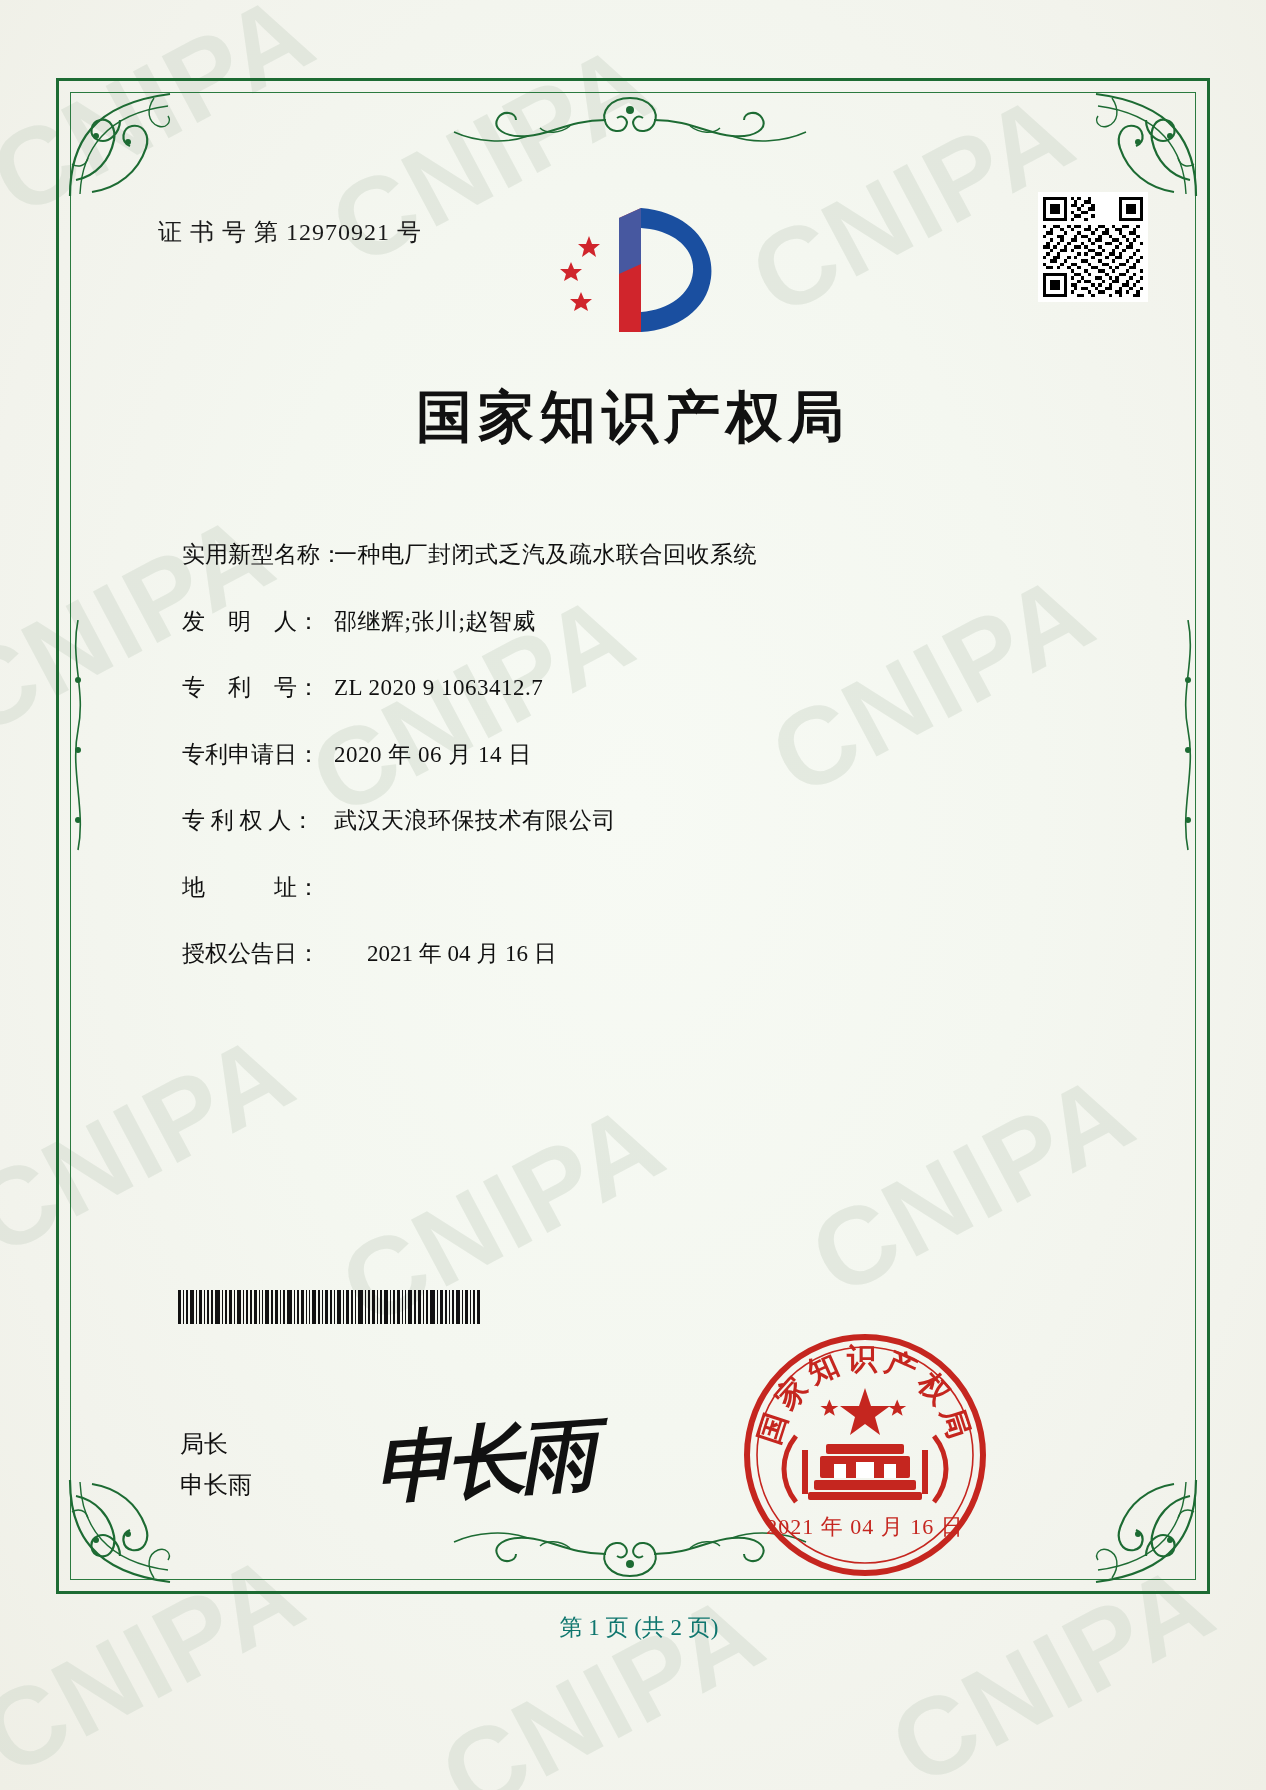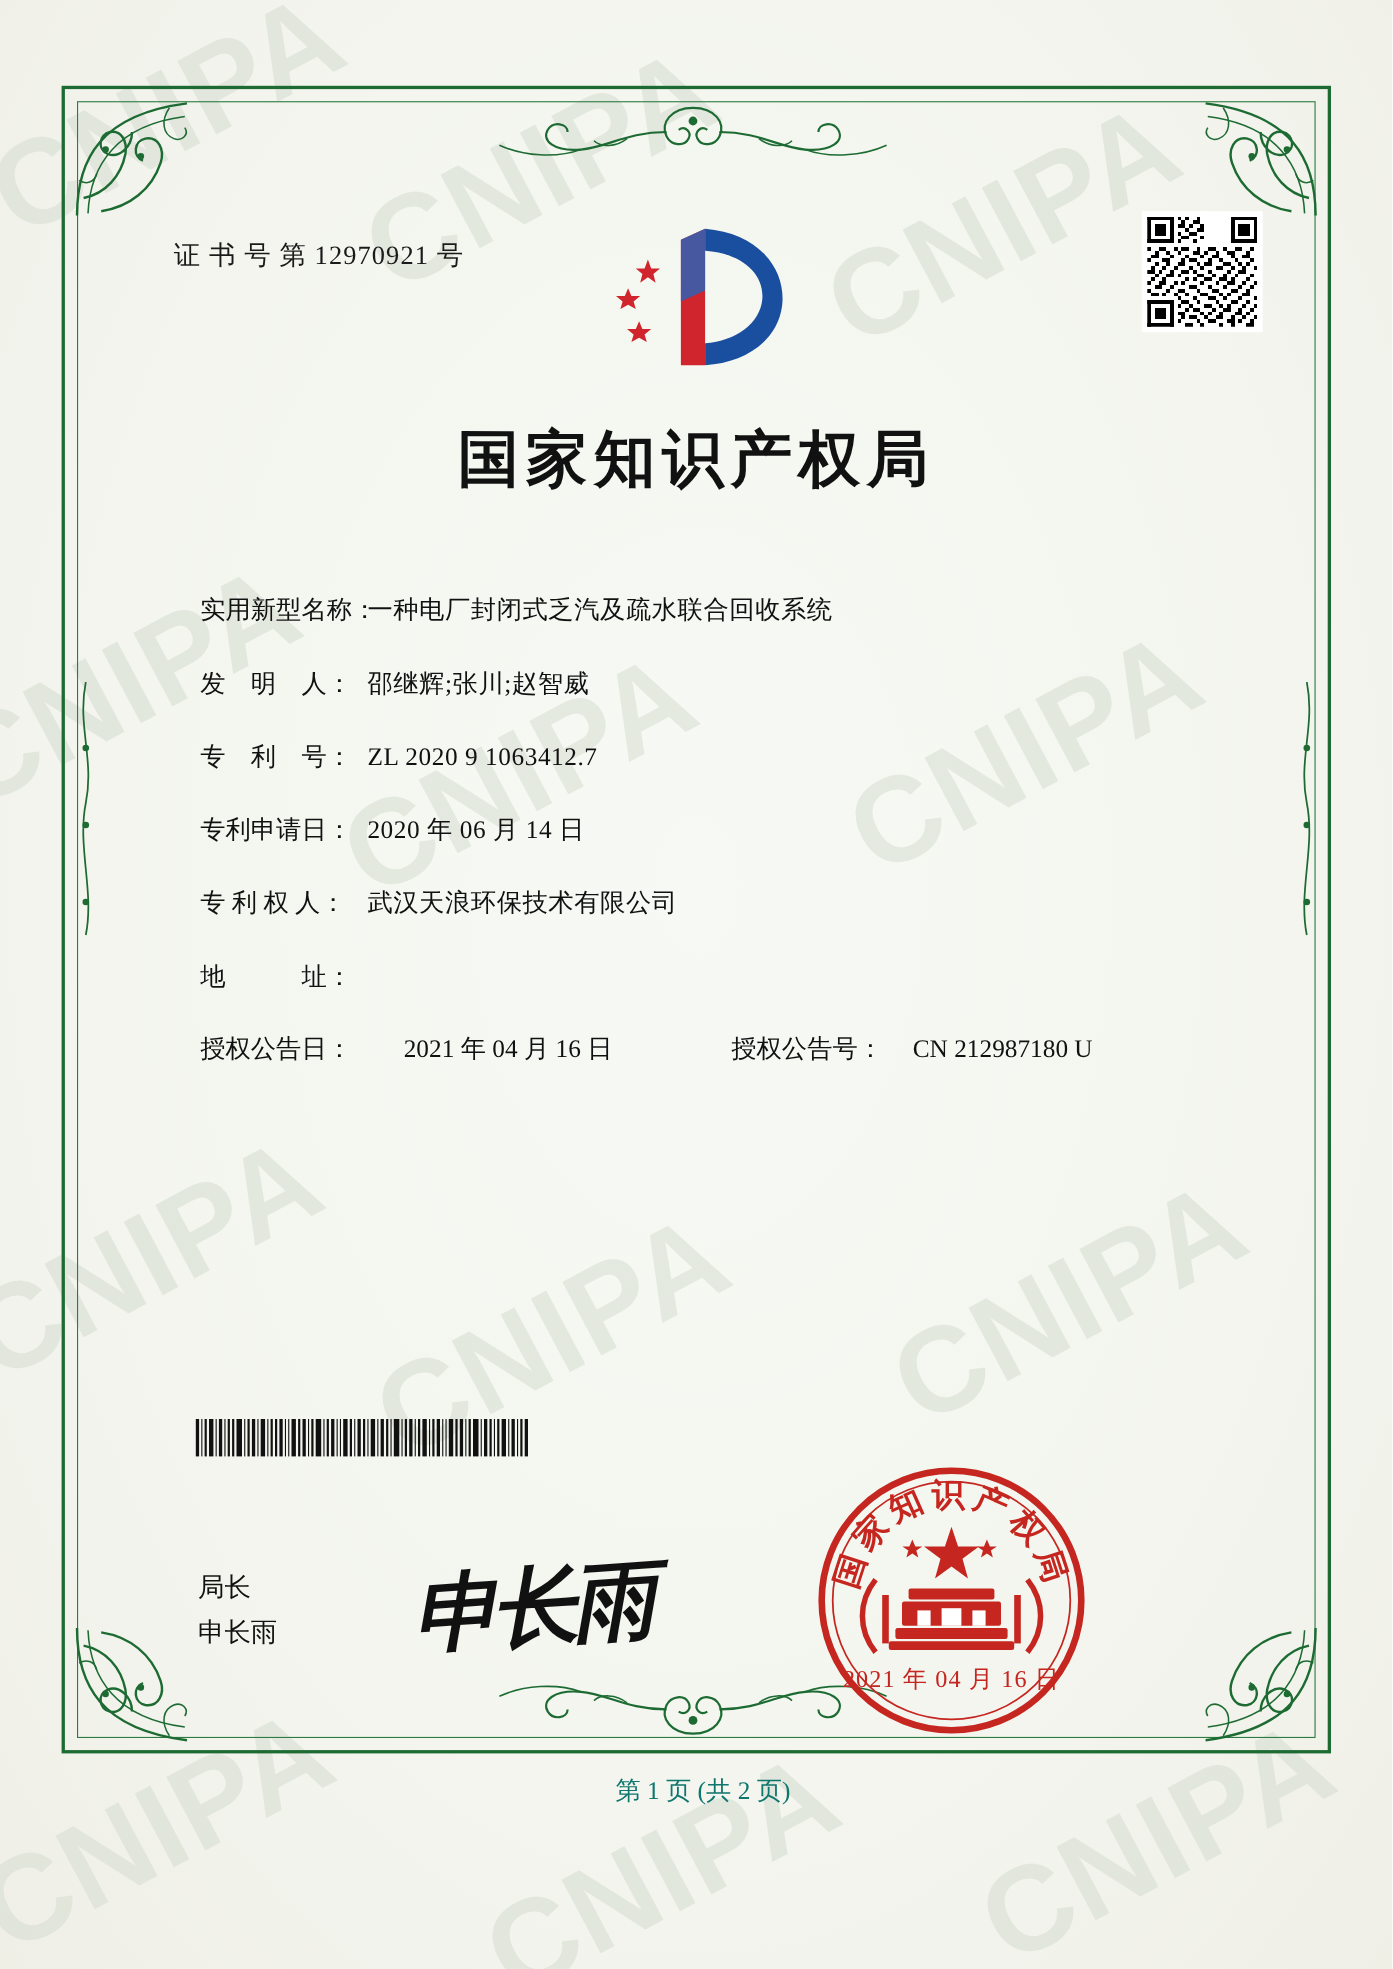--- a/index.html
+++ b/index.html
@@ -609,24 +609,20 @@
       <div class="value">武汉天浪环保技术有限公司</div>
     </div>
     <div class="row">
       <div class="label">地　　　址：</div>
     </div>
     <div class="dual">
       <div class="seg a">
         <div class="label">授权公告日：</div>
         <div class="value">2021 年 04 月 16 日</div>
       </div>
-      <div class="seg b">
-        <div class="label">授权公告号：</div>
-        <div class="value">CN 212987180 U</div>
-      </div>
     </div>
   </div>
 
 
   <div class="barcode">
     <i style="width:3px"></i>
       <i style="width:1px"></i>
       <i style="width:2px"></i>
       <i style="width:4px"></i>
     <i style="width:1px"></i>

